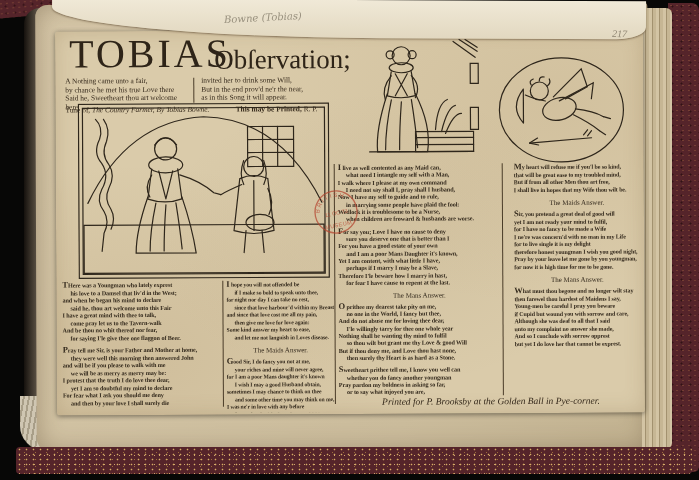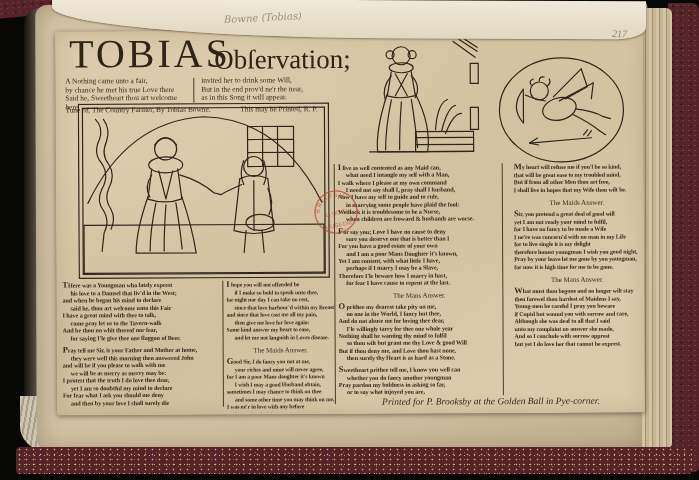--- a/index.html
+++ b/index.html
@@ -41,22 +41,22 @@
   .ink{color:#32281b;}
   .title-main{position:absolute;left:14px;top:2px;font-size:40px;line-height:42px;
     letter-spacing:3px;color:#2e2418;}
   .title-sec{position:absolute;left:159px;top:14px;font-size:27px;line-height:30px;color:#2e2418;}
   .sub{position:absolute;top:46px;font-size:7.4px;line-height:8.6px;color:#35291b;}
   .sub-left{left:10px;width:128px;}
   .sub-right{left:146px;width:158px;}
   .sub-div{position:absolute;left:138px;top:47px;width:1px;height:25px;background:#4a3c28;}
   .tuneline{position:absolute;left:10px;top:74px;width:252px;display:flex;
     justify-content:space-between;font-size:7.4px;color:#35291b;}
-  .it{}
-  .bold-bl{font-weight:normal;}
+  .it{font-style:italic;}
+  .bold-bl{font-weight:bold;}
   
   .wc path,.wc line,.wc circle,.wc ellipse,.wc rect,.wc polyline{stroke:#2e261b;fill:none;
     stroke-width:1.2;stroke-linecap:round;}
   .wc{position:absolute;}
   #wc1{left:22px;top:72px;}
   #wc2{left:302px;top:8px;}
   #wc3{left:440px;top:24px;}
   
   .col{position:absolute;overflow:hidden;}
   .colA{left:6px;top:250px;width:160px;height:130px;}

